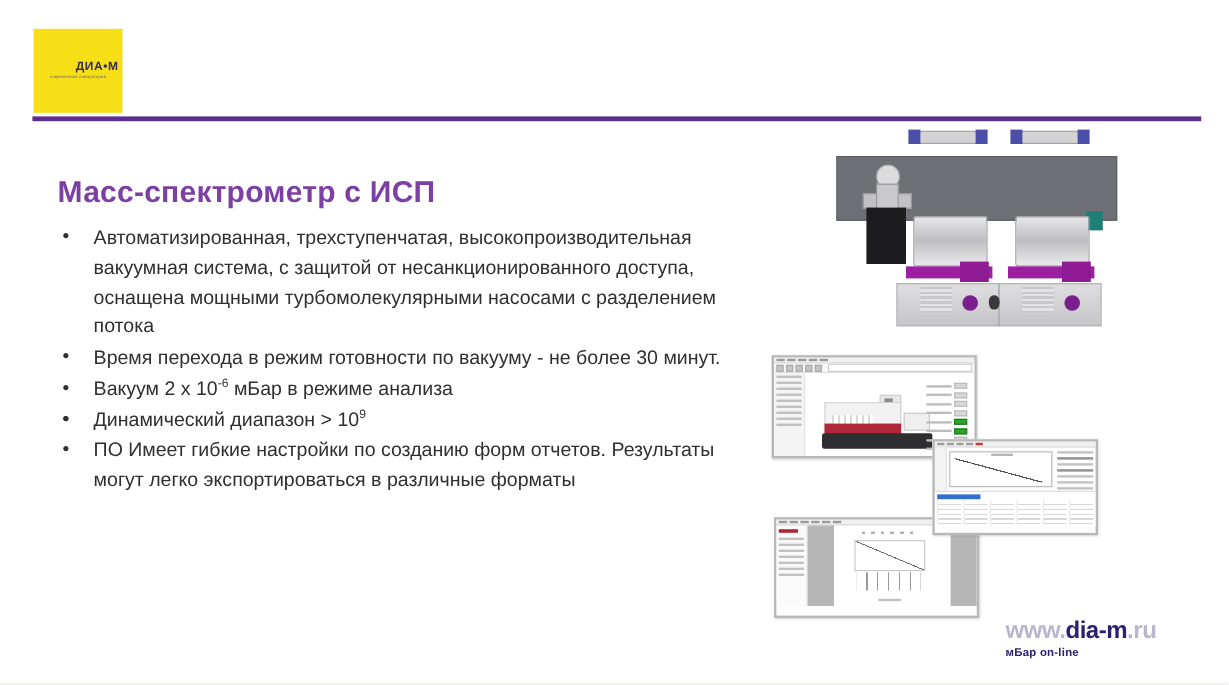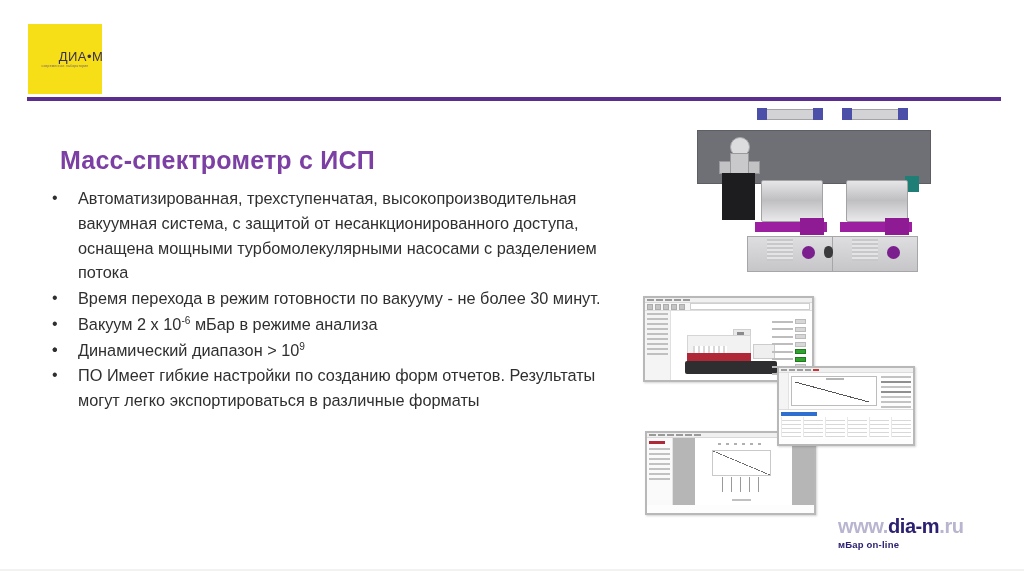--- a/index.html
+++ b/index.html
@@ -32,22 +32,22 @@
     top: 24px;
     width: 74px;
     height: 70px;
     background: #F7DF17;
     display: flex;
     flex-direction: column;
     align-items: center;
     justify-content: center;
   }
   #logo-word {
-    font-size: 13px;
-    font-weight: normal;
+    font-size: 10px;
+    font-weight: bold;
     letter-spacing: 0.5px;
     color: #3a2f50;
     line-height: 1;
     margin-left: 32px;
   }
   #logo-tag {
     margin-top: 2px;
     font-size: 3.4px;
     letter-spacing: 0.2px;
     color: #6d5f78;
@@ -76,21 +76,20 @@
 
   
   #section-heading {
     position: absolute;
     left: 48px;
     top: 125px;
     font-size: 25px;
     font-weight: bold;
     color: #7C3FA3;
     letter-spacing: 0.2px;
-    margin-left: 12px;
   }
   #bullets {
     position: absolute;
     left: 44px;
     top: 186px;
     width: 590px;
   }
   .bullet {
     position: relative;
     padding-left: 34px;

